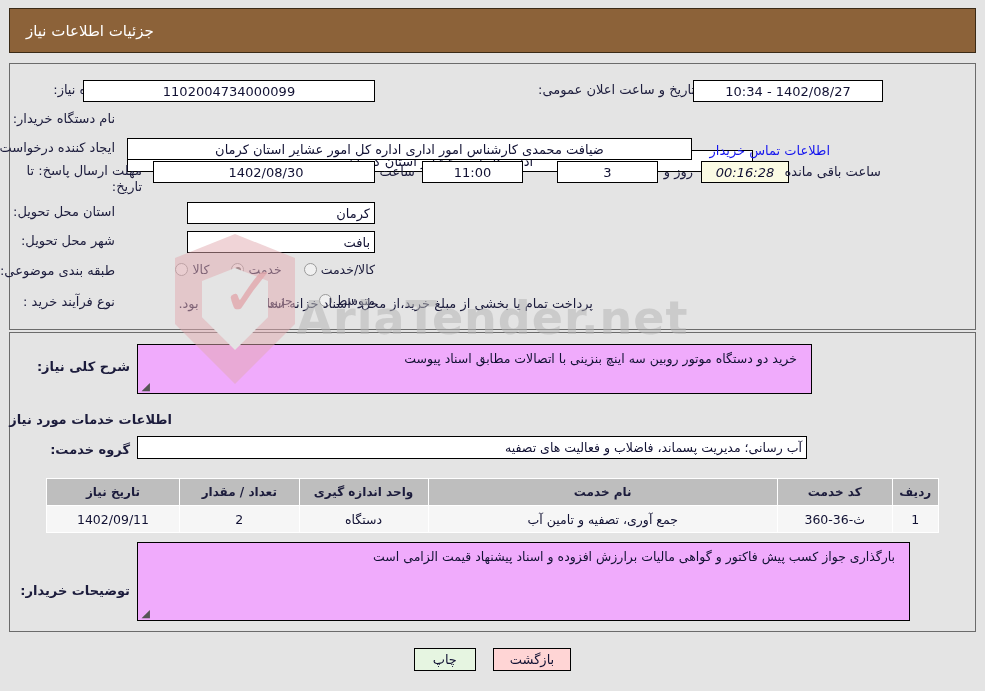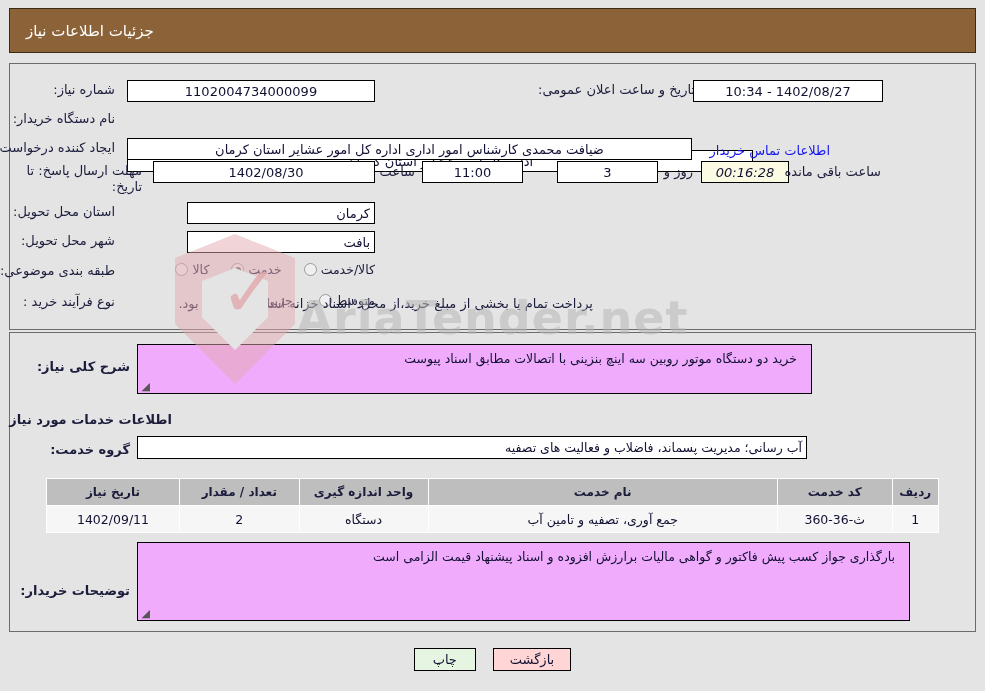--- a/index.html
+++ b/index.html
@@ -271,21 +271,21 @@
   <div class="wm-shield"></div>
   <div class="wm-check">✓</div>
   <span class="wm-text">AriaTender.net</span>
 </div>
 
 <div class="panel" id="panel-top"></div>
 
 <div class="frow" style="top:82px; right:870px;">
   <span class="lbl">شماره نیاز:</span>
 </div>
-<div class="fld center" style="position:absolute; top:80px; right:610px; width:248px; height:22px;">1102004734000099</div>
+<div class="fld center" style="position:absolute; top:80px; right:610px; width:292px; height:22px;">1102004734000099</div>
 
 <div class="frow" style="top:82px; right:290px;">
   <span class="lbl">تاریخ و ساعت اعلان عمومی:</span>
 </div>
 <div class="fld center" style="position:absolute; top:80px; right:102px; width:190px; height:22px;">1402/08/27 - 10:34</div>
 
 <div class="frow" style="top:111px; right:870px;">
   <span class="lbl">نام دستگاه خریدار:</span>
 </div>
 <div class="fld rtl-start" style="position:absolute; top:114px; right:232px; width:626px; height:22px; justify-content:center;margin-top:36px;">اداره کل امور عشایر استان کرمان</div>

